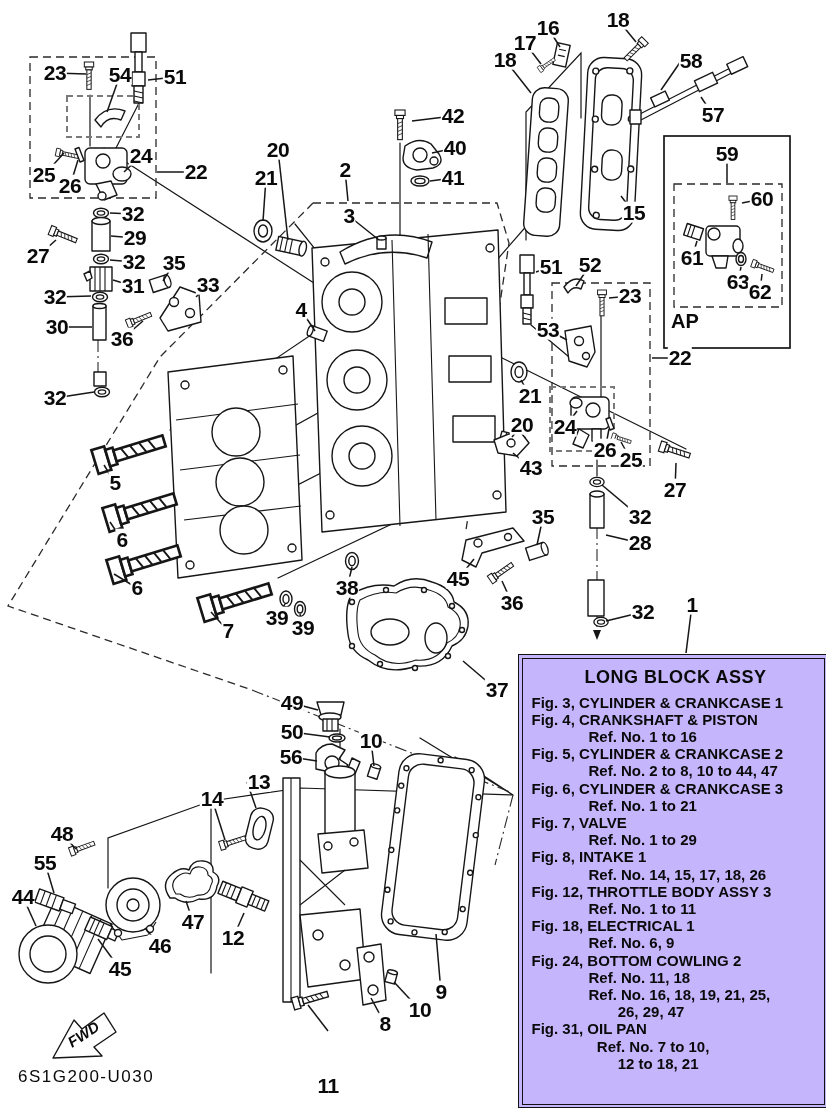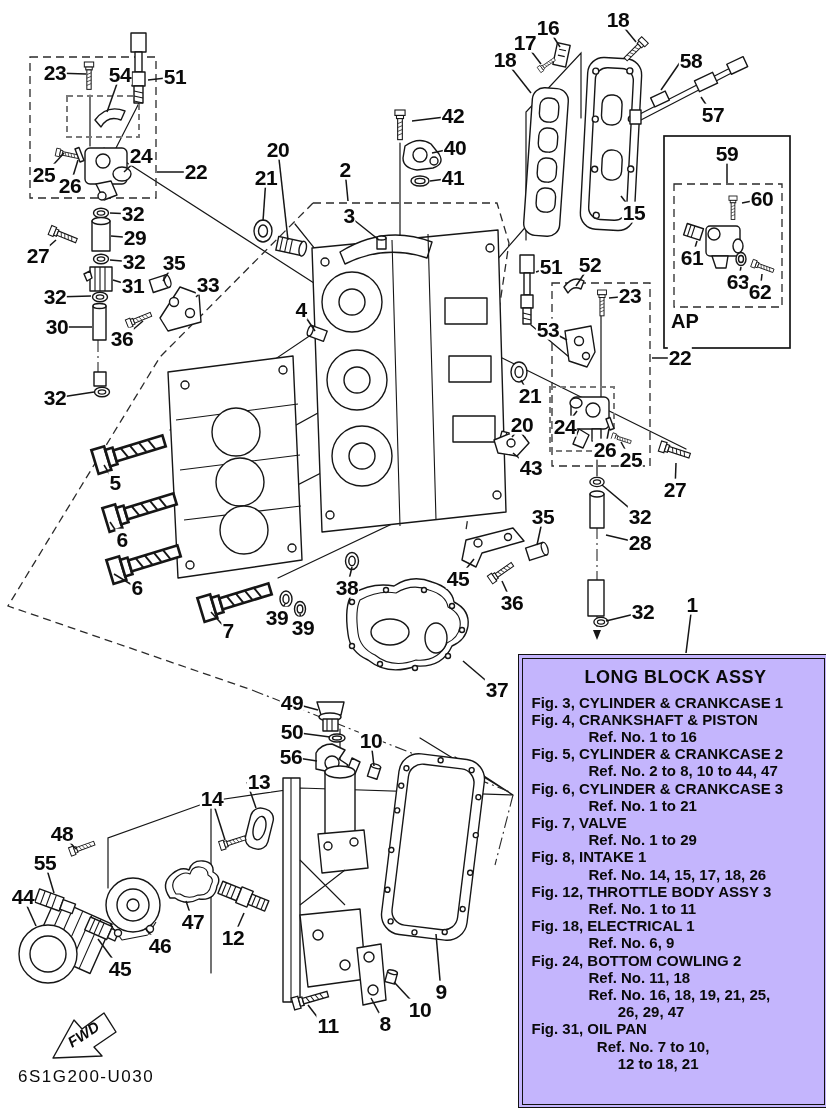--- a/index.html
+++ b/index.html
@@ -591,21 +591,21 @@
       <span class="callout" style="left: 212px; top: 799px;">14</span>
       <span class="callout" style="left: 62px; top: 834px;">48</span>
       <span class="callout" style="left: 45px; top: 863px;">55</span>
       <span class="callout" style="left: 23px; top: 897px;">44</span>
       <span class="callout" style="left: 193px; top: 922px;">47</span>
       <span class="callout" style="left: 160px; top: 946px;">46</span>
       <span class="callout" style="left: 120px; top: 969px;">45</span>
       <span class="callout" style="left: 233px; top: 938px;">12</span>
       <span class="callout" style="left: 441px; top: 992px;">9</span>
       <span class="callout" style="left: 420px; top: 1010px;">10</span>
-      <span class="callout" style="left: 328px; top: 1026px;">11</span>
+      <span class="callout" style="left: 328px; top: 1086px;">11</span>
       <span class="callout" style="left: 385px; top: 1024px;">8</span>
     </div>
 
   <div class="ap-label">AP</div>
   <div class="code-label">6S1G200-U030</div>
 
   <div class="legend">
     <div class="legend-inner">
       <div class="legend-title">LONG BLOCK ASSY</div>
       <div id="legend-entries">

